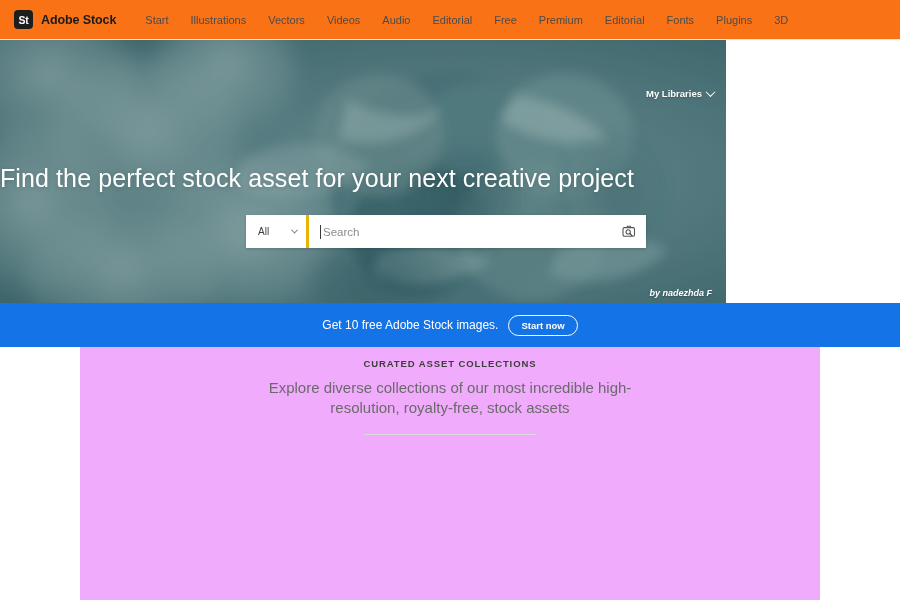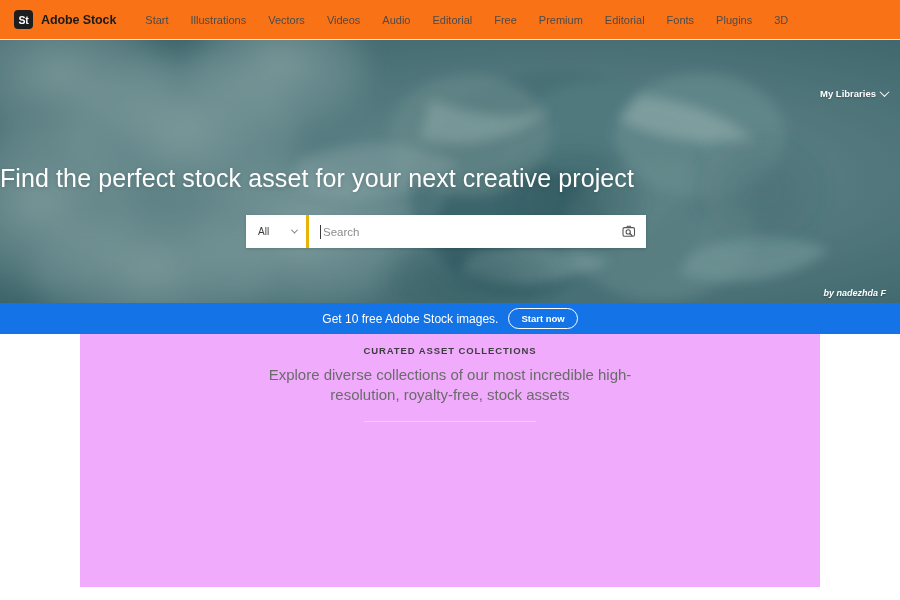--- a/index.html
+++ b/index.html
@@ -60,21 +60,21 @@
     font-size: 11px;
     color: #4b4b4b;
     padding: 0 11px;
     white-space: nowrap;
     cursor: pointer;
   }
 
   
   .hero {
     position: relative;
-    width: 900px;
+    width: 726px;
     height: 263px;
     overflow: hidden;
     background: #ef4444;
   }
   .hero-photo { position: absolute; inset: 0; }
   .hero-photo svg { display: block; width: 100%; height: 100%; }
 
   .my-libraries {
     position: absolute;
     top: 48px;
@@ -167,21 +167,21 @@
     font-size: 9px;
     font-style: italic;
     font-weight: bold;
     color: #ffffff;
     text-shadow: 0 1px 2px rgba(0,0,0,.3);
   }
 
   
   .promo {
     width: 900px;
-    height: 31px;
+    height: 44px;
     background: #1473e6;
     display: flex;
     align-items: center;
     justify-content: center;
     gap: 10px;
   }
   .promo-text {
     font-size: 12px;
     color: #ffffff;
   }

